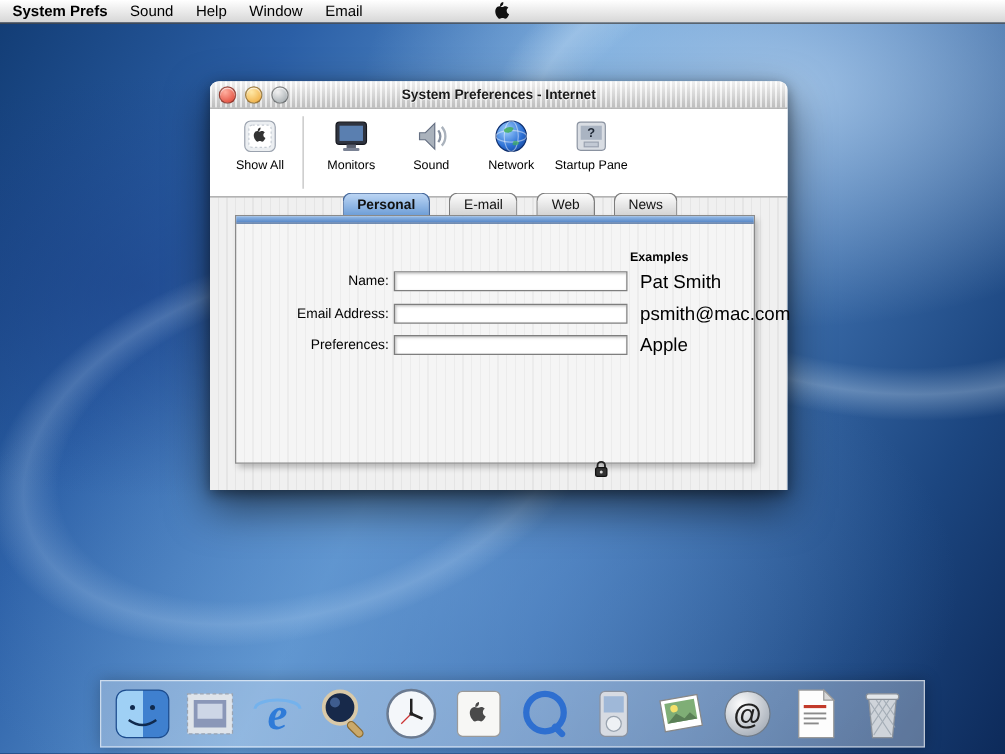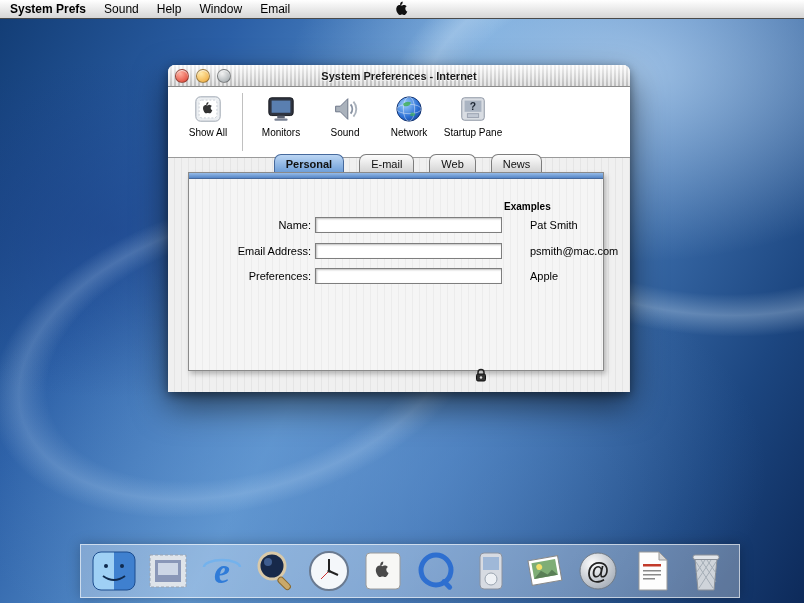--- a/index.html
+++ b/index.html
@@ -57,21 +57,21 @@
 
   .panel{position:absolute;left:20px;width:414px;top:21px;height:197px;
     background:repeating-linear-gradient(90deg,#f5f5f5 0 6px,#ececec 6px 7px);
     border:1px solid #8a8a8a;box-shadow:2px 3px 5px rgba(0,0,0,.25);}
   .panel-topbar{height:5px;background:linear-gradient(#96bce9,#5585c5);border-bottom:1px solid #46699c;}
   .examples-h{position:absolute;left:315px;top:28px;font-size:10px;font-weight:bold;color:#000;}
   .row{position:absolute;left:0;height:20px;display:flex;align-items:center;}
   .flabel{width:122px;text-align:right;font-size:11px;color:#000;padding-right:4px;}
   .field{width:181px;height:14px;border:1px solid #7e7e7e;background:#fff;font-size:11px;padding:0 2px;
     box-shadow:inset 1px 1px 2px rgba(0,0,0,.25);}
-  .example{font-size:11px;color:#000;margin-left:28px;white-space:nowrap;}
+  .example{font-size:15px;color:#000;margin-left:10px;white-space:nowrap;}
   .lock{position:absolute;left:307px;top:303px;width:12px;height:14px;}
 
   
   .dock{position:absolute;left:80px;top:544px;width:638px;height:52px;z-index:50;
     background:rgba(250,252,255,.32);border:1px solid rgba(255,255,255,.6);
     box-shadow:0 0 12px rgba(0,0,0,.25);display:flex;align-items:center;justify-content:space-between;padding:0 10px;}
   .dicon{width:46px;height:46px;position:relative;flex:0 0 auto;}
   .dicon svg{position:absolute;inset:0;}
 </style>
 </head>

